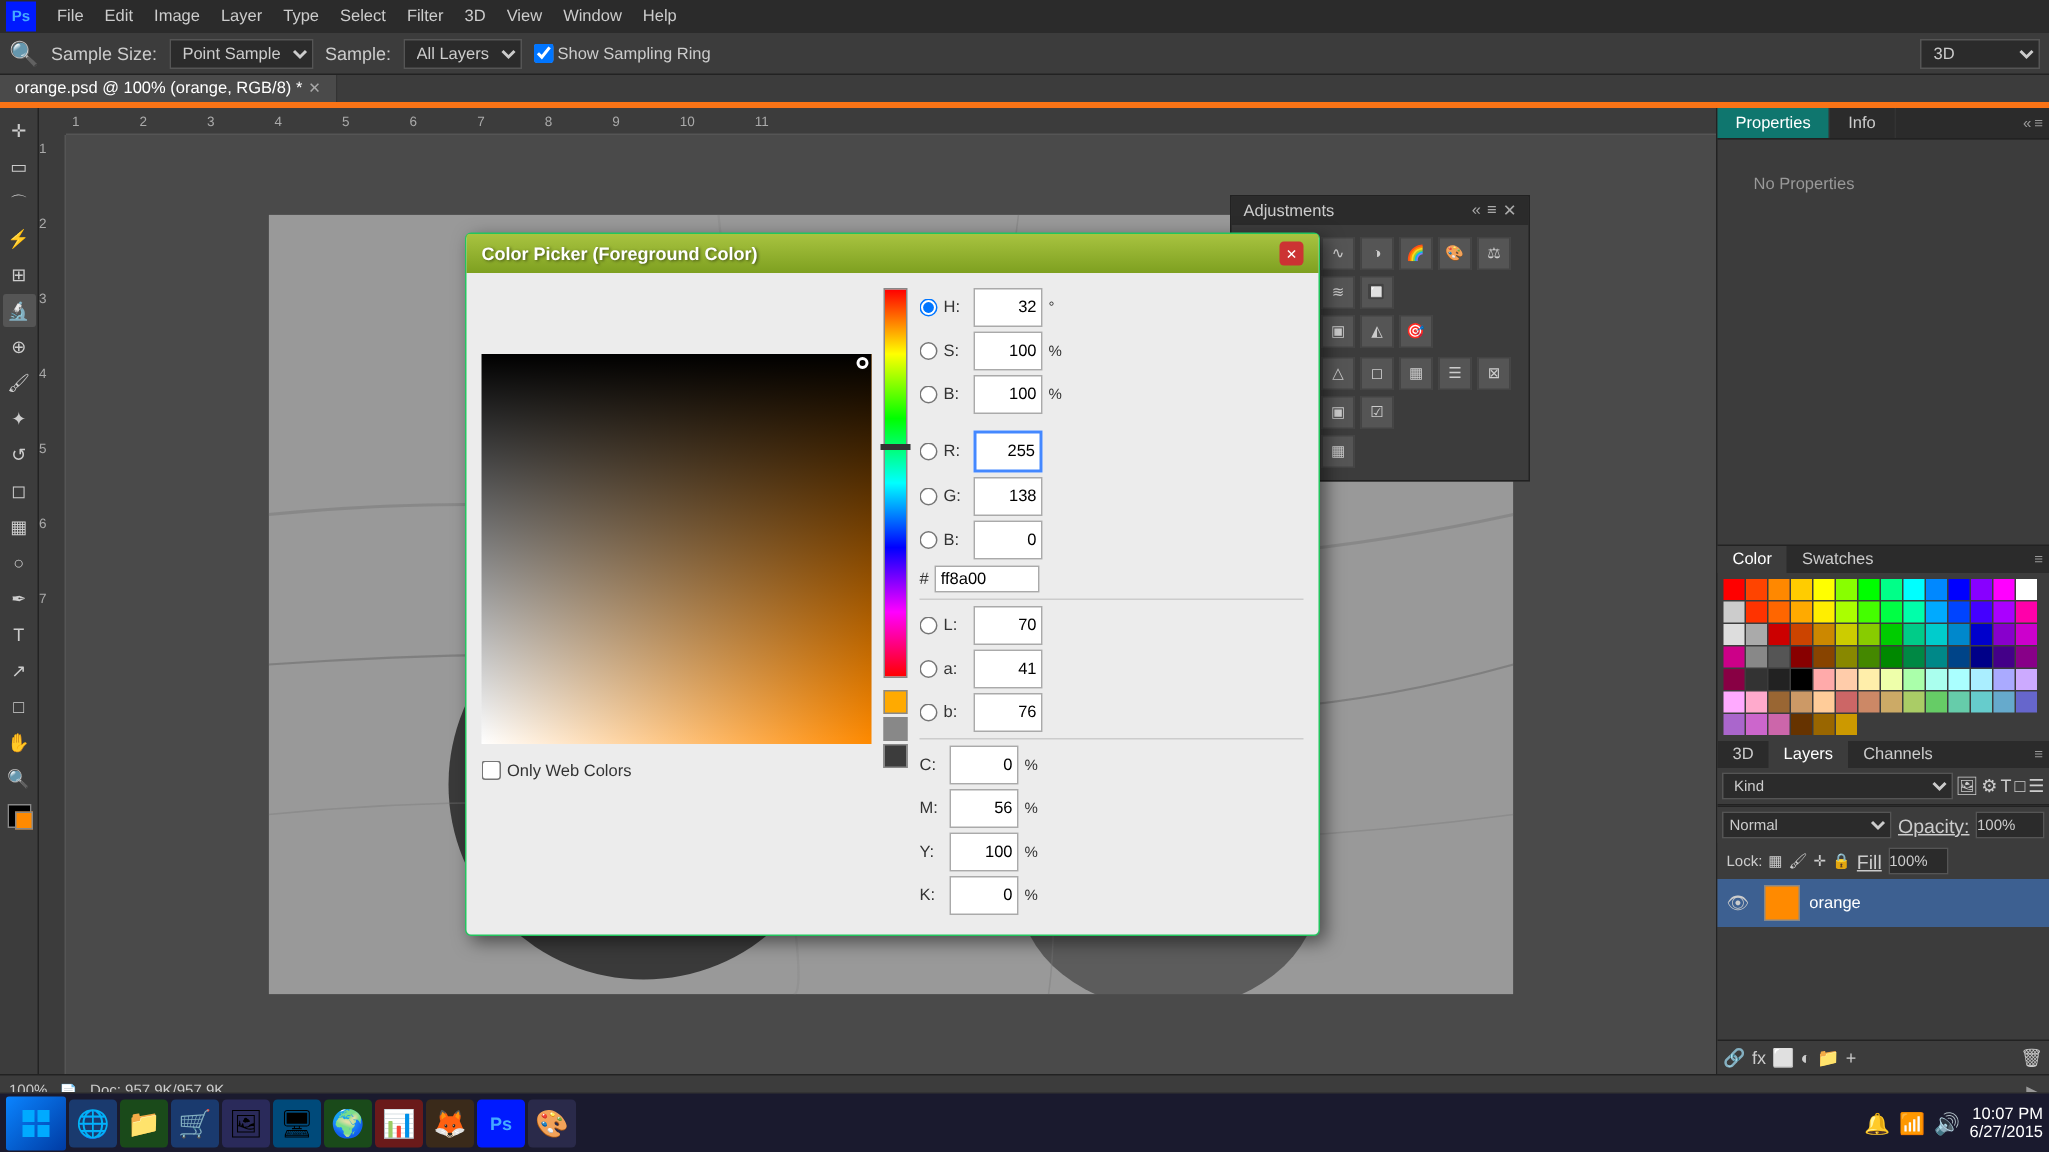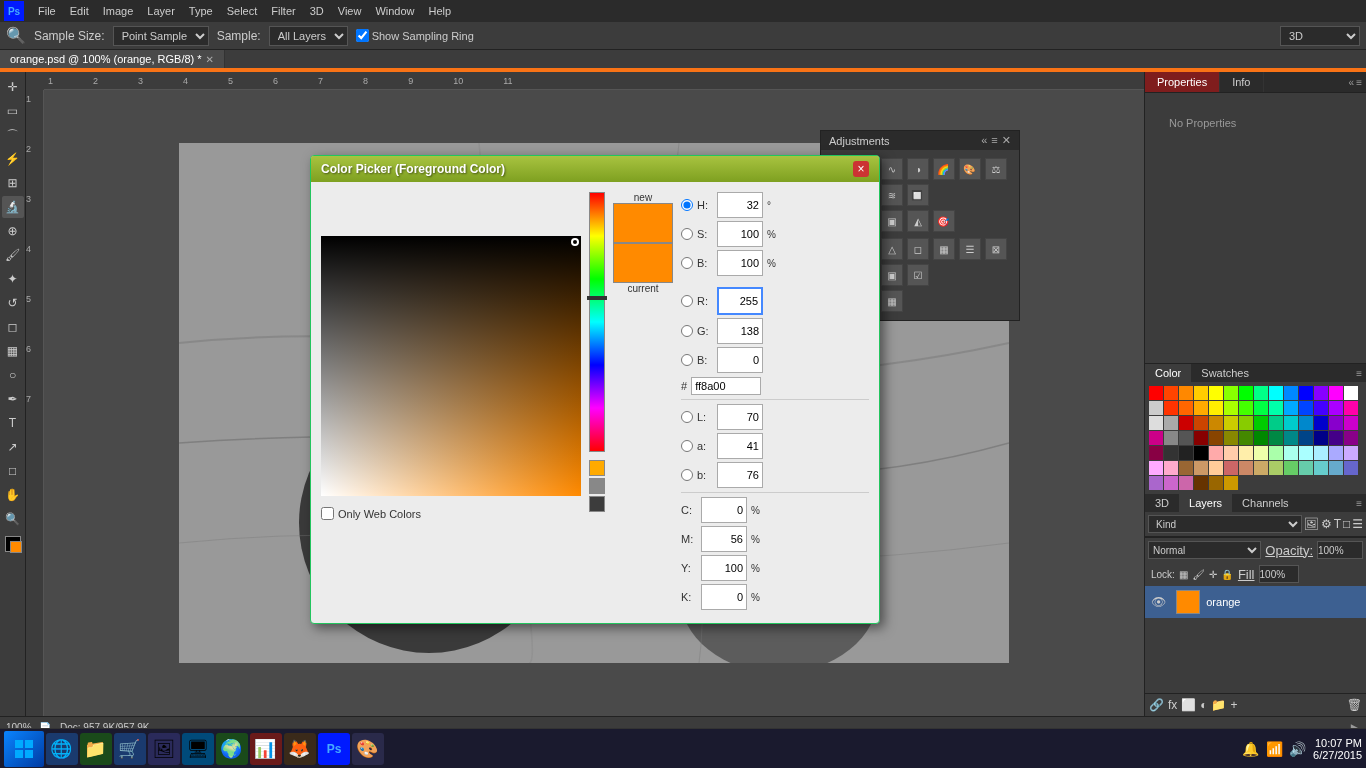--- a/index.html
+++ b/index.html
@@ -38,21 +38,21 @@
     .ruler-h { position: absolute; top: 0; left: 18px; right: 0; height: 18px; background: #3c3c3c; border-bottom: 1px solid #555; }
     .ruler-v { position: absolute; top: 18px; left: 0; bottom: 0; width: 18px; background: #3c3c3c; border-right: 1px solid #555; }
     .canvas-content { position: absolute; top: 18px; left: 18px; right: 0; bottom: 0; overflow: hidden; display: flex; align-items: center; justify-content: center; }
 
     
     .right-panel { width: 222px; background: #3c3c3c; border-left: 1px solid #222; display: flex; flex-direction: column; }
 
     
     .panel-tabs { display: flex; background: #2b2b2b; border-bottom: 1px solid #222; }
     .panel-tab { padding: 4px 12px; color: #ccc; font-size: 11px; cursor: pointer; border-right: 1px solid #333; }
-    .panel-tab.active { background: #7f1d1d; color: #fff; }
+    .panel-tab.active { background: #0f766e; color: #fff; }
     .panel-content { padding: 24px; flex: 1; }
     .no-properties { color: #999; font-size: 11px; }
 
     
     .color-panel { border-top: 1px solid #222; }
     .color-panel-tabs { display: flex; background: #2b2b2b; }
     .color-panel-tab { padding: 3px 10px; color: #ccc; font-size: 11px; cursor: pointer; }
     .color-panel-tab.active { background: #3c3c3c; color: #fff; }
     .swatches-grid { display: grid; grid-template-columns: repeat(auto-fill, 14px); gap: 1px; padding: 4px; }
     .swatch { width: 14px; height: 14px; cursor: pointer; }
@@ -562,26 +562,20 @@
           <div class="hue-slider"></div>
           <div class="hue-indicator"></div>
         </div>
         <div style="display:flex;flex-direction:column;gap:2px;margin-top:4px;">
           <div class="mini-swatch" style="background:#ffaa00;"></div>
           <div class="mini-swatch mini-swatch-gray"></div>
           <div class="mini-swatch mini-swatch-dark"></div>
         </div>
       </div>
 
-      <div style="display:flex;flex-direction:column;gap:0;">
-        <span class="preview-label">new</span>
-        <div class="color-preview-new" style="background:#ff8a00;"></div>
-        <div class="color-preview-current" style="background:#ff8a00;margin-top:0;"></div>
-        <span class="preview-label">current</span>
-      </div>
 
 
       <div class="color-values">
 
         <div class="color-row">
           <input type="radio" name="colormode" checked="" class="color-radio" style="">
           <span class="color-label">H:</span>
           <input class="color-input" type="text" value="32" style="">
           <span class="color-unit">°</span>
         </div>

